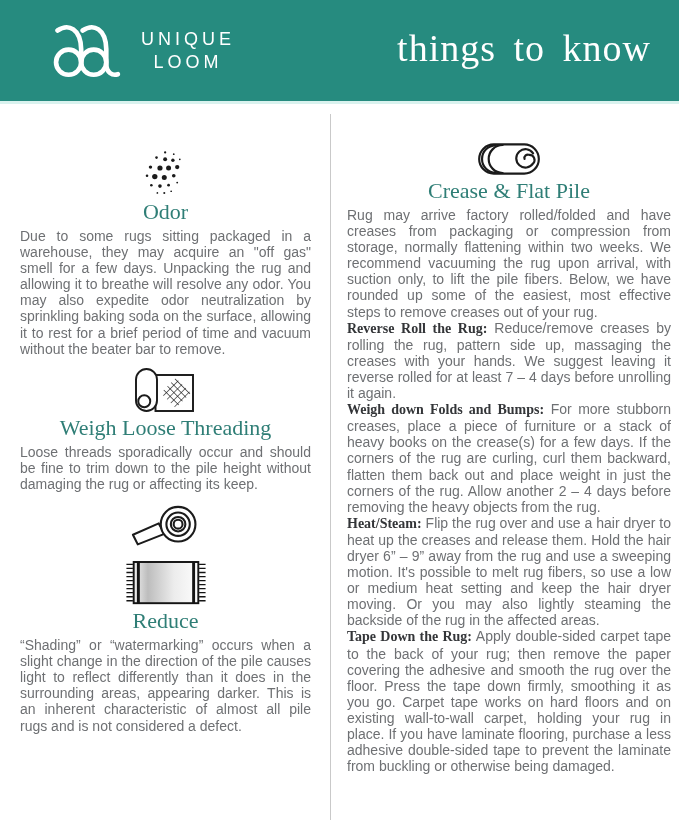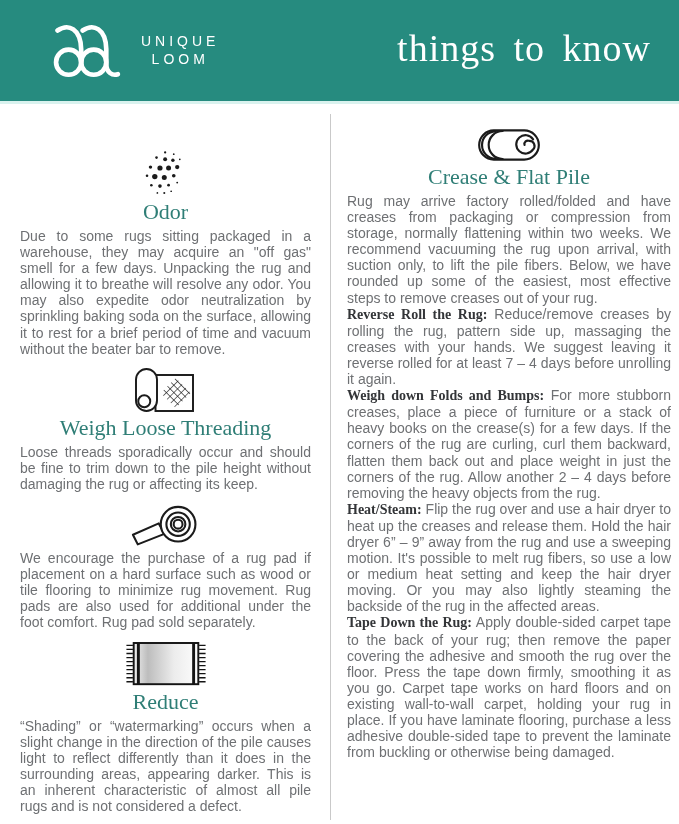--- a/index.html
+++ b/index.html
@@ -9,32 +9,32 @@
     -webkit-font-smoothing:antialiased;
   }
   
   .header {
     height:101px; background:#268b7f; border-bottom:3px solid #d9f2ee;
     display:flex; align-items:center;
   }
   .brand { display:flex; align-items:center; gap:11px; margin-left:50px; }
   .brand-text {
     display:flex; flex-direction:column; align-items:center;
-    color:#ffffff; font-size:14px; letter-spacing:4px; line-height:1.25; font-weight:400;
+    color:#ffffff; font-size:18px; letter-spacing:4px; line-height:1.25; font-weight:400;
   }
   .page-title {
     margin:0 28px 6px auto; color:#ffffff;
     font-family:"Liberation Serif", serif; font-weight:500;
     font-size:38px; letter-spacing:1px; word-spacing:7px; white-space:nowrap;
   }
   
   .content { display:flex; align-items:stretch; padding:0 8px 0 20px; height:720px; }
   .col-left  { width:291px; padding-top:12px;margin-top:25px; }
   .divider   { width:1px; background:#c9c9c9; margin:10px 0 4px 19px; }
-  .col-right { flex:1; padding:12px 0 0 16px; }
+  .col-right { flex:1; padding:26px 0 0 16px; }
 
   .icon-row { display:flex; justify-content:center; align-items:flex-end; margin:8px 0 0; height:50px; }
   .icon-row.small { height:40px; }
   h2.sec {
     font-family:"Liberation Serif", serif; font-weight:500;
     font-size:22px; line-height:25px; color:#2f7e76;
     text-align:center; margin:0 0 4px;
   }
   p.body {
     font-size:14px; line-height:1.15; color:#6e7073;
@@ -130,21 +130,20 @@
           <svg class="ink" width="78" height="50" viewBox="0 0 94 62">
             <g fill="#ffffff" stroke="#1b1b1b" stroke-width="2.6" stroke-linejoin="round">
               <polygon points="38,29 6,43 12,55 45,42"></polygon>
               <circle cx="62" cy="30" r="21.5"></circle>
               <circle cx="62" cy="30" r="14.5"></circle>
               <circle cx="62" cy="30" r="9"></circle>
               <circle cx="62" cy="30" r="5.5"></circle>
             </g>
           </svg>
         </div>
-        <p class="body">We encourage the purchase of a rug pad if placement on a hard surface such as wood or tile flooring to minimize rug movement. Rug pads are also used for additional under the foot comfort. Rug pad sold separately.</p>
       </div>
 
       <div class="sec-block">
         <div class="icon-row">
           <svg class="ink" width="84" height="50" viewBox="0 0 104 60">
             <defs>
               <linearGradient id="shade" x1="0" y1="0" x2="1" y2="0">
                 <stop offset="0" stop-color="#efefef"></stop>
                 <stop offset="0.22" stop-color="#bdbdbd"></stop>
                 <stop offset="0.62" stop-color="#ececec"></stop>

